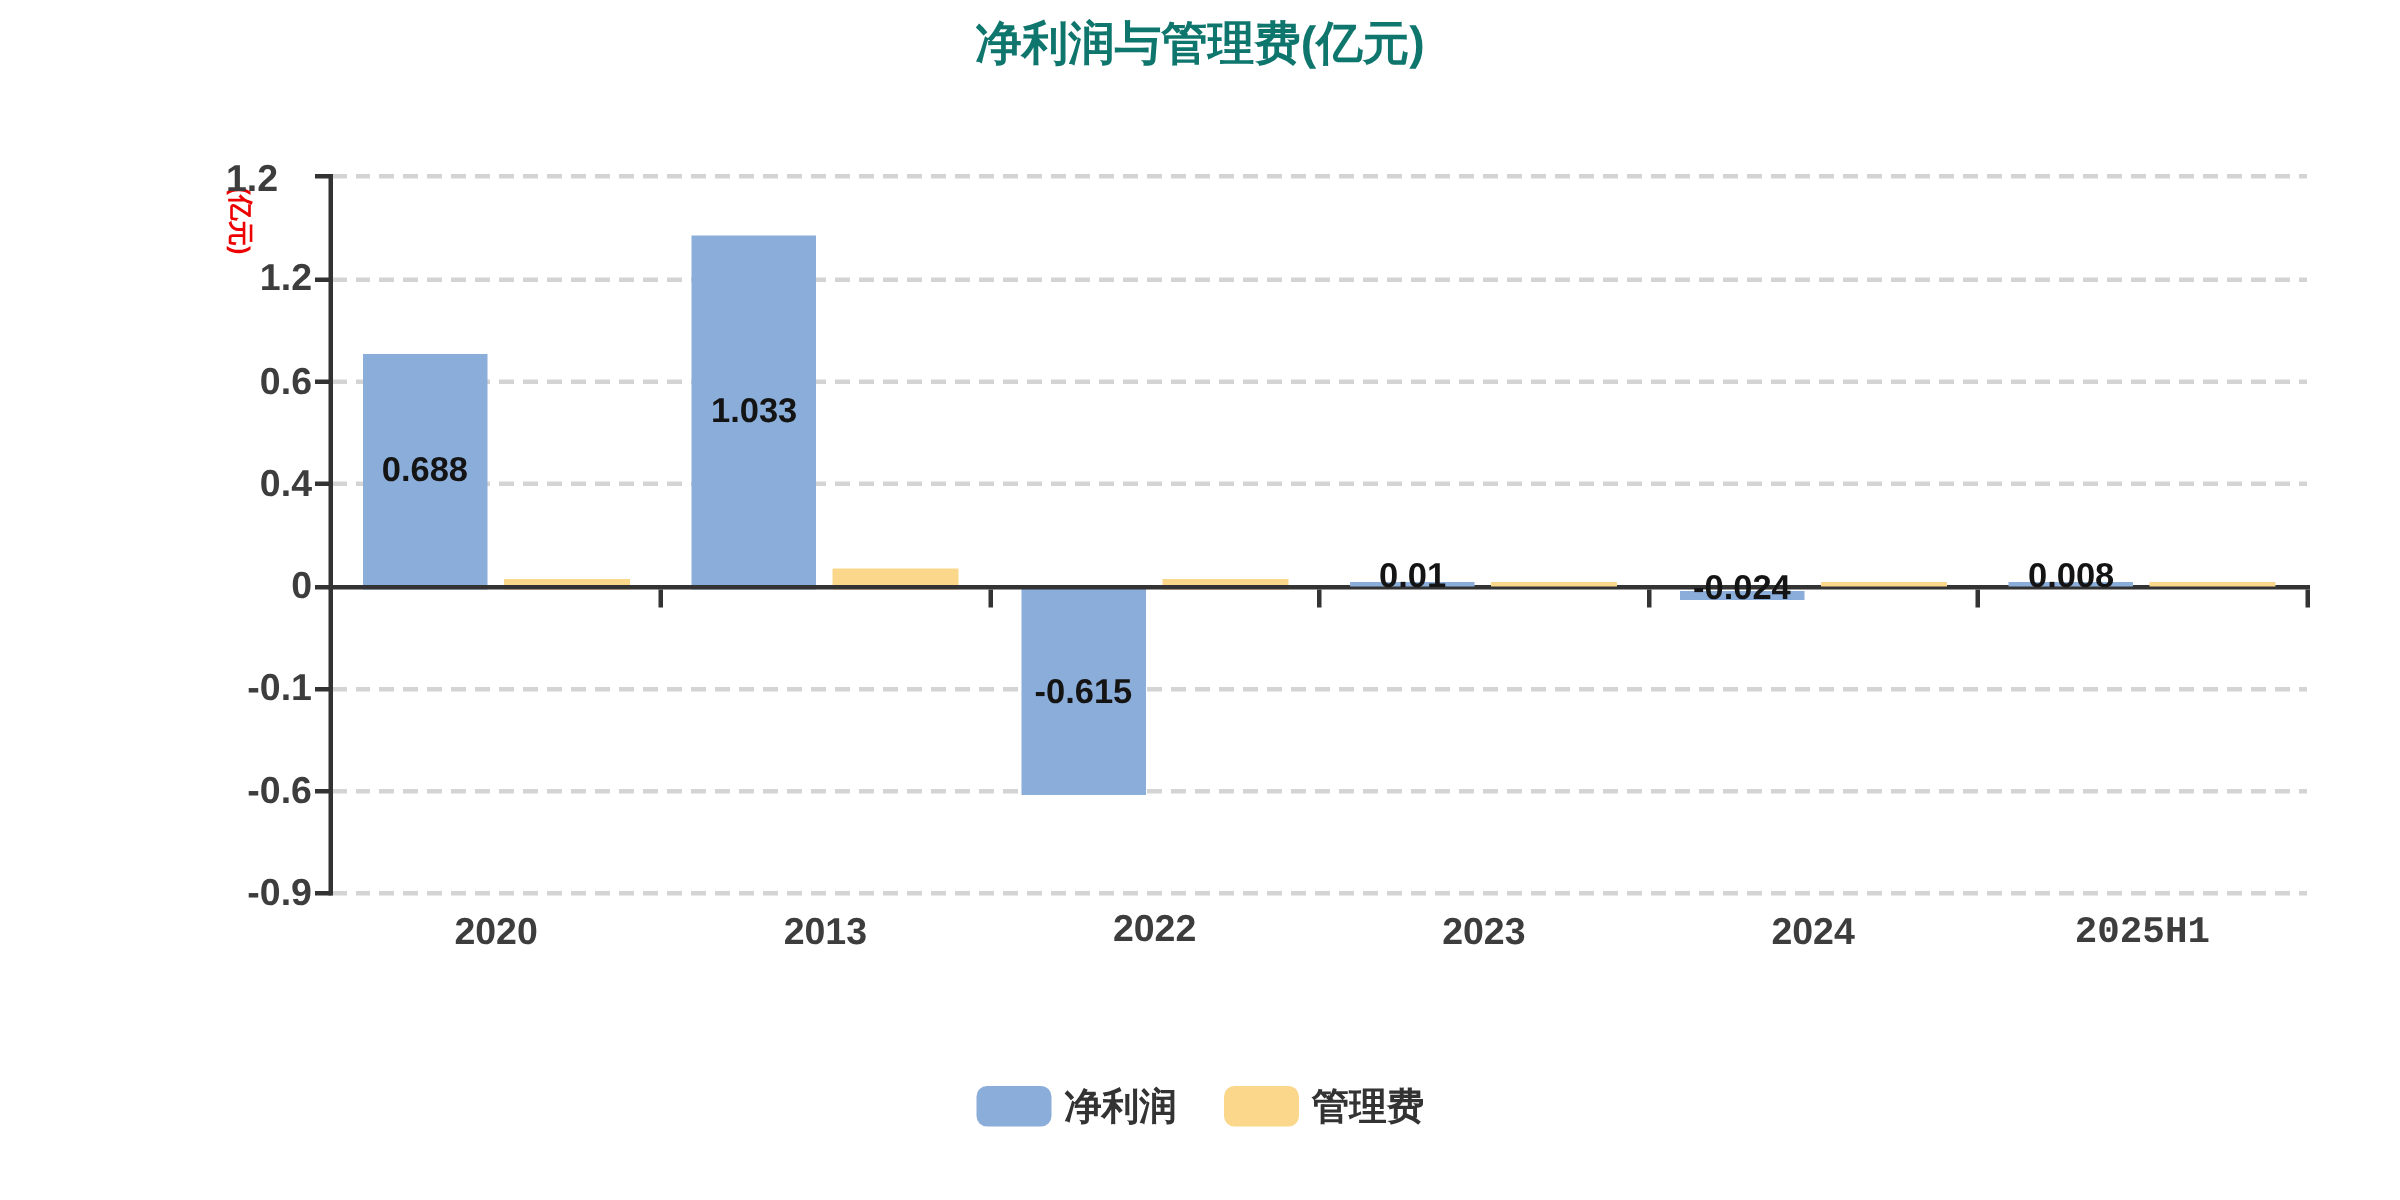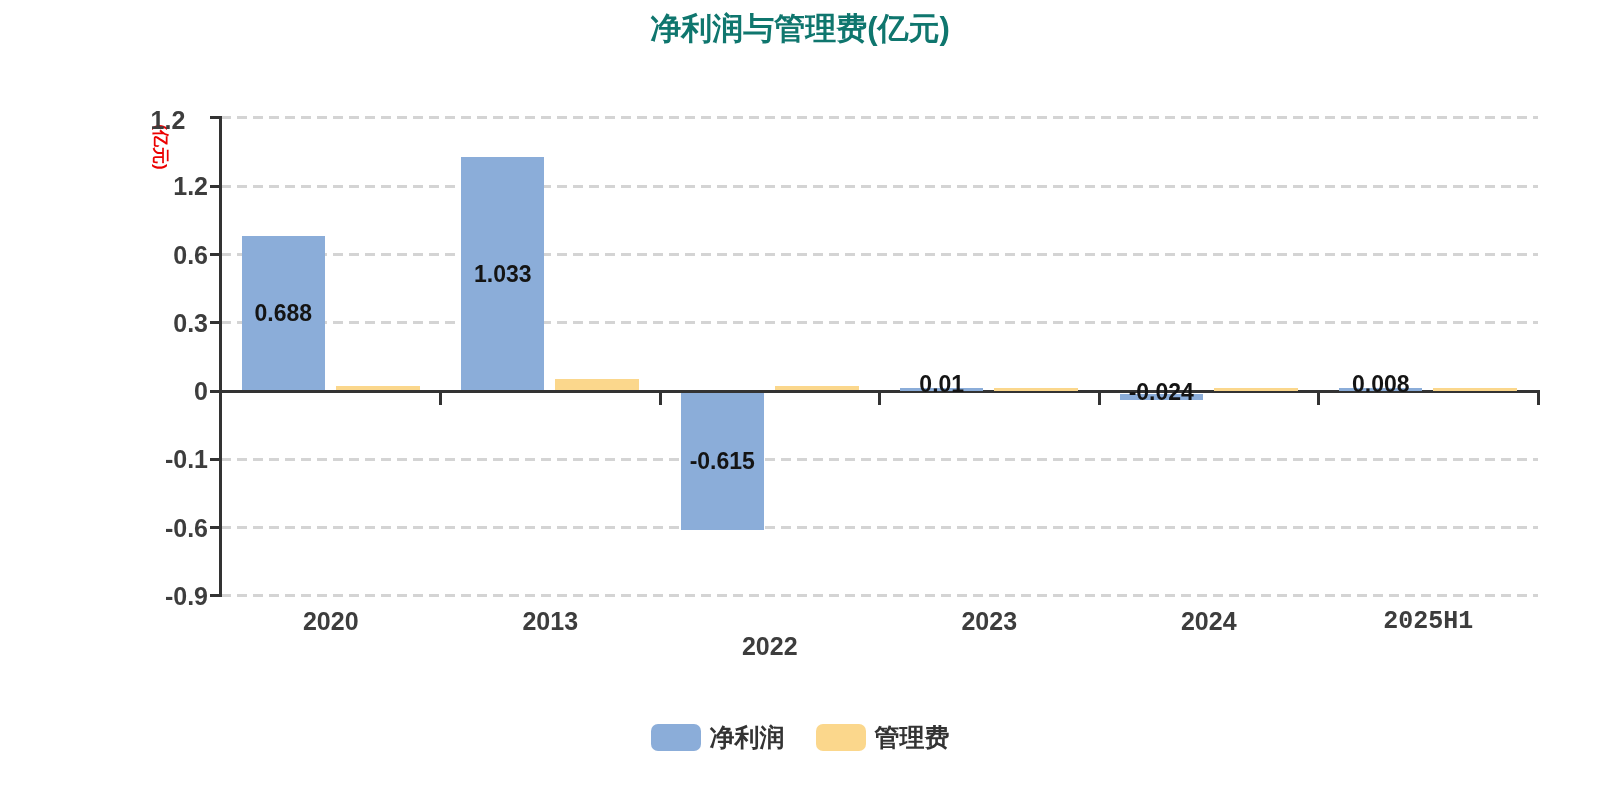--- a/index.html
+++ b/index.html
@@ -58,21 +58,21 @@
       <div class="axisline" style="left: 210px; top: 116.48px; width: 11px; height: 3px; z-index: 2;"></div>
       <div class="ylab" style="left: 128px; top: 120px; text-align: center;">1.2</div>
       <div class="gridline" style="left: 221px; top: 184.76px; width: 1317px;"></div>
       <div class="axisline" style="left: 210px; top: 184.76px; width: 11px; height: 3px; z-index: 2;"></div>
       <div class="ylab" style="left: 128px; top: 186.26px;">1.2</div>
       <div class="gridline" style="left: 221px; top: 253.04px; width: 1317px;"></div>
       <div class="axisline" style="left: 210px; top: 253.04px; width: 11px; height: 3px; z-index: 2;"></div>
       <div class="ylab" style="left: 128px; top: 254.54px;">0.6</div>
       <div class="gridline" style="left: 221px; top: 321.32px; width: 1317px;"></div>
       <div class="axisline" style="left: 210px; top: 321.32px; width: 11px; height: 3px; z-index: 2;"></div>
-      <div class="ylab" style="left: 128px; top: 322.82px;">0.3</div>
+      <div class="ylab" style="left: 128px; top: 322.82px;">0.4</div>
       <div class="axisline" style="left: 210px; top: 389.6px; width: 11px; height: 3px; z-index: 2;"></div>
       <div class="ylab" style="left: 128px; top: 391.1px;">0</div>
       <div class="gridline" style="left: 221px; top: 457.88px; width: 1317px;"></div>
       <div class="axisline" style="left: 210px; top: 457.88px; width: 11px; height: 3px; z-index: 2;"></div>
       <div class="ylab" style="left: 128px; top: 459.38px;">-0.1</div>
       <div class="gridline" style="left: 221px; top: 526.16px; width: 1317px;"></div>
       <div class="axisline" style="left: 210px; top: 526.16px; width: 11px; height: 3px; z-index: 2;"></div>
       <div class="ylab" style="left: 128px; top: 527.66px; text-align: right;">-0.6</div>
       <div class="gridline" style="left: 221px; top: 594.44px; width: 1317px;"></div>
       <div class="axisline" style="left: 210px; top: 594.44px; width: 11px; height: 3px; z-index: 2;"></div>
@@ -98,21 +98,21 @@
       <div class="bar" style="left: 1339.25px; top: 388.1px; width: 83px; height: 2.5px; background: rgb(139, 173, 217); z-index: 4;"></div>
       <div class="blab" style="left: 1380.75px; top: 384.1px;">0.008</div>
       <div class="bar" style="left: 335.75px; top: 385.772px; width: 84px; height: 6.828px; background: rgb(251, 215, 140); z-index: 2;"></div>
       <div class="bar" style="left: 555.25px; top: 378.944px; width: 84px; height: 13.656px; background: rgb(251, 215, 140); z-index: 2;"></div>
       <div class="bar" style="left: 774.75px; top: 386.227px; width: 84px; height: 6.3728px; background: rgb(251, 215, 140); z-index: 2;"></div>
       <div class="bar" style="left: 994.25px; top: 388.1px; width: 84px; height: 2.5px; background: rgb(251, 215, 140); z-index: 4;"></div>
       <div class="bar" style="left: 1213.75px; top: 388.1px; width: 84px; height: 2.5px; background: rgb(251, 215, 140); z-index: 4;"></div>
       <div class="bar" style="left: 1433.25px; top: 388.1px; width: 84px; height: 2.5px; background: rgb(251, 215, 140); z-index: 4;"></div>
       <div class="xlab" style="left: 330.75px; top: 607px;">2020</div>
       <div class="xlab" style="left: 550.25px; top: 607px;">2013</div>
-      <div class="xlab" style="left: 769.75px; top: 632px;">2022</div>
+      <div class="xlab" style="left: 769.75px; top: 605px;">2022</div>
       <div class="xlab" style="left: 989.25px; top: 607px;">2023</div>
       <div class="xlab" style="left: 1208.75px; top: 607px;">2024</div>
       <div class="xlab" style="left: 1428.25px; top: 607px; font-family: Liberation Mono, monospace;">2025H1</div>
     </div>
 
   <div class="legend">
     <div class="legend-item">
       <span class="swatch" id="swatch-0" style="background: rgb(139, 173, 217);"></span>
       <span class="legend-label">净利润</span>
     </div>

